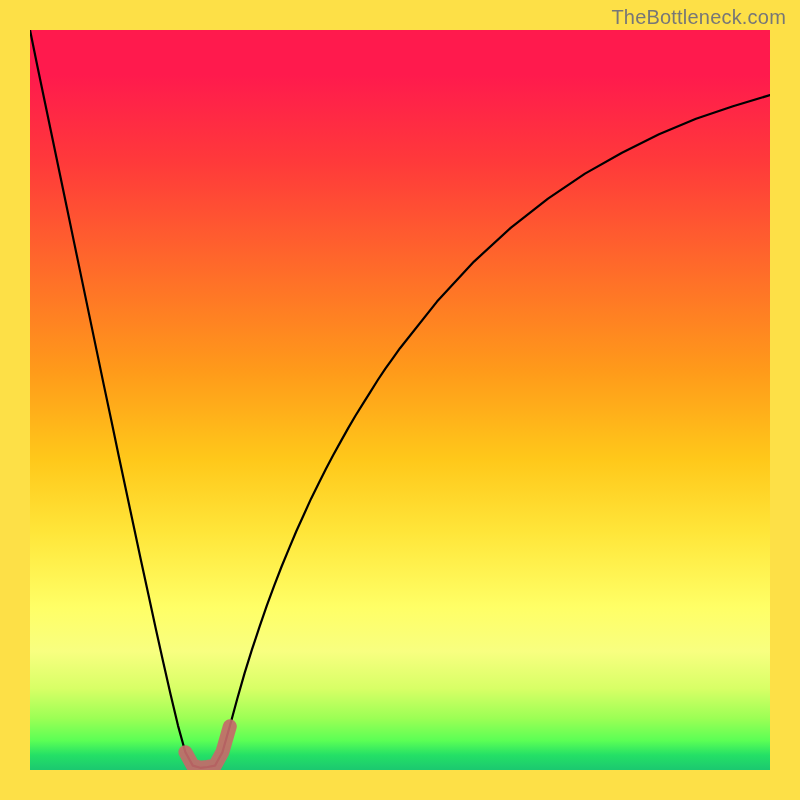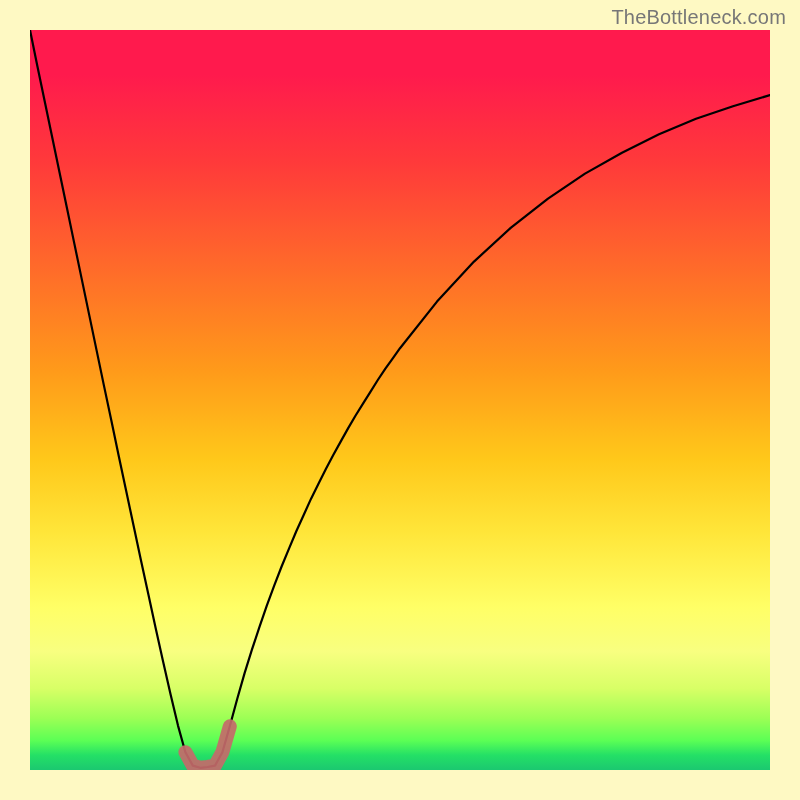--- a/index.html
+++ b/index.html
@@ -10,21 +10,21 @@
     overflow: hidden;
     background: #000;
     font-family: Arial, Helvetica, sans-serif;
   }
   .frame {
     position: absolute;
     left: 0;
     top: 0;
     width: 800px;
     height: 800px;
-    background: #fef9c3;
+    background: #fde047;
   }
   .plot {
     position: absolute;
     left: 30px;
     top: 30px;
     width: 740px;
     height: 740px;
     overflow: hidden;
   }
   .gradient {

